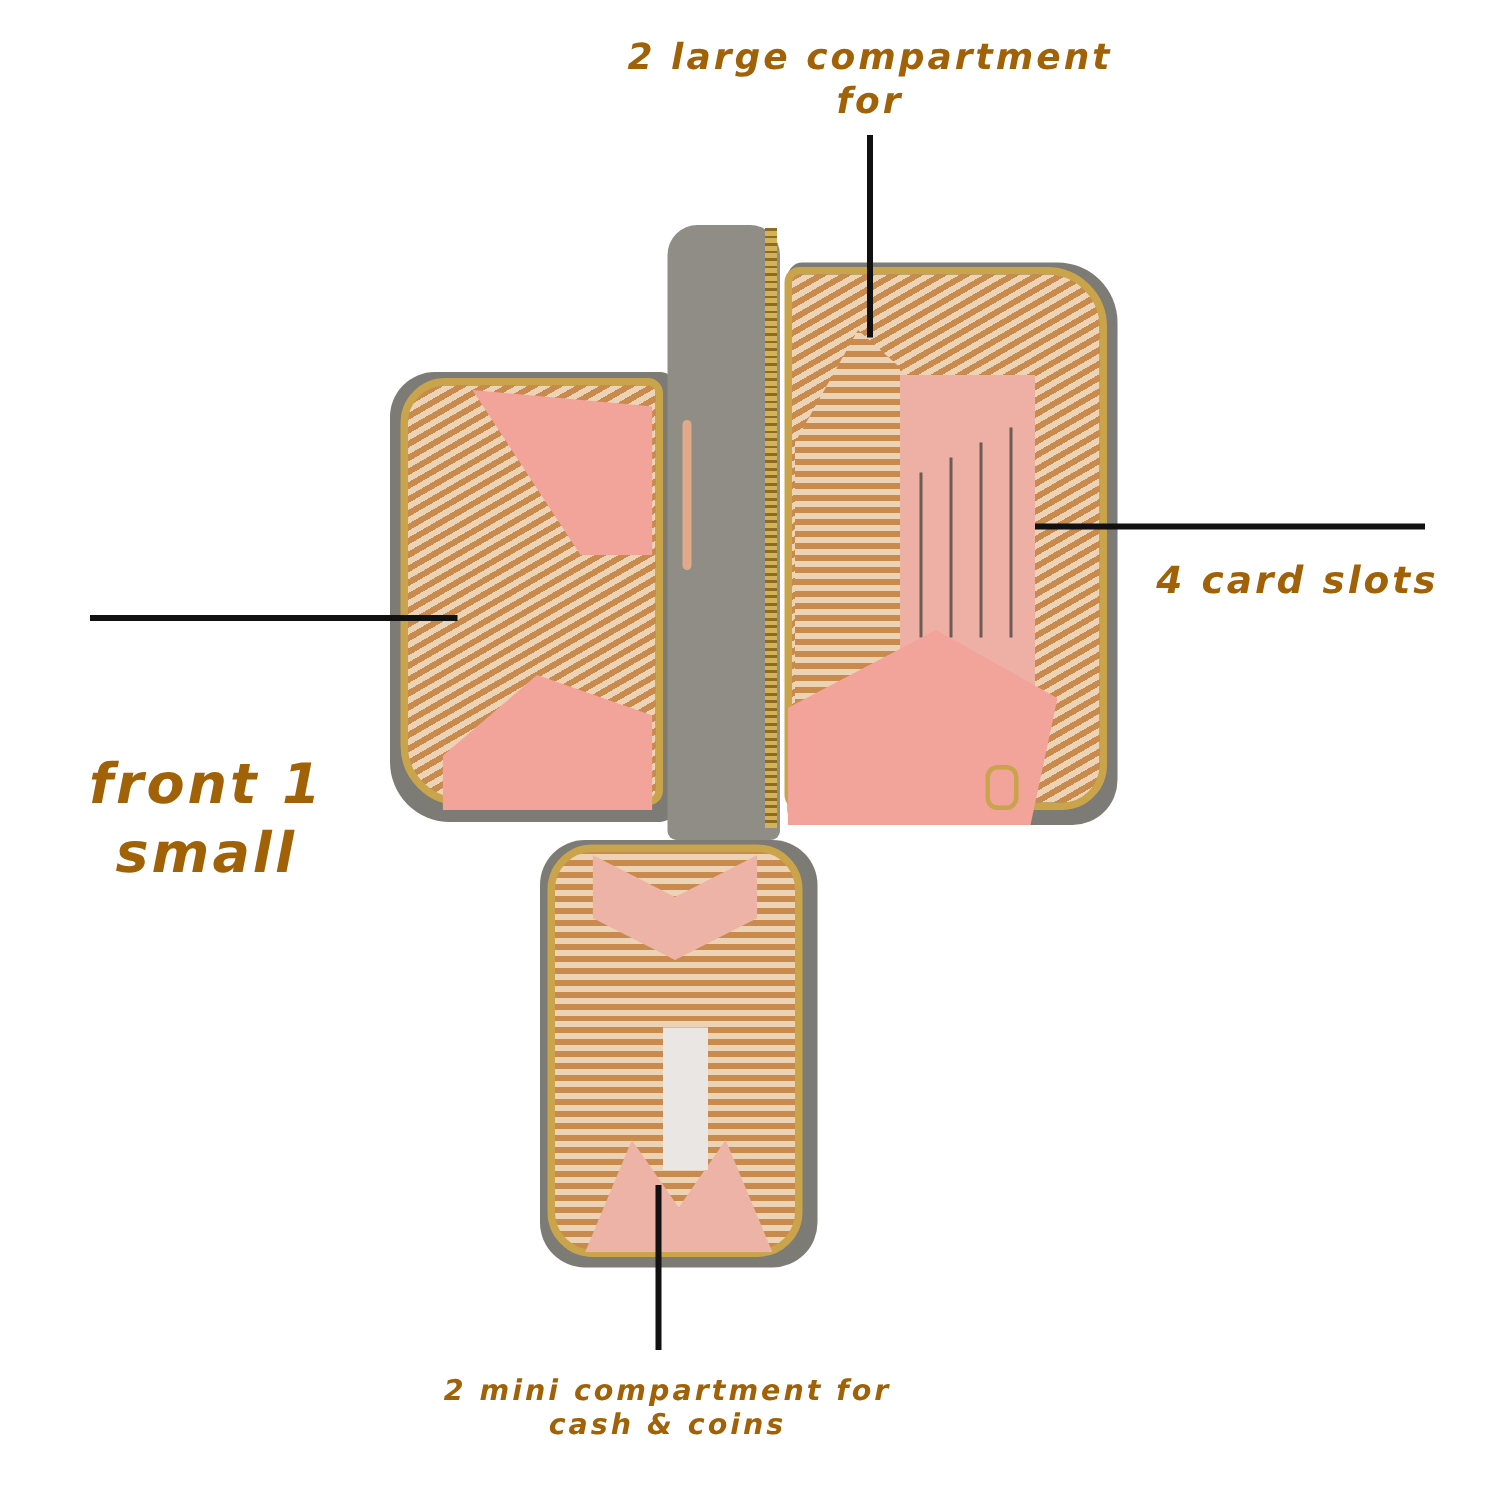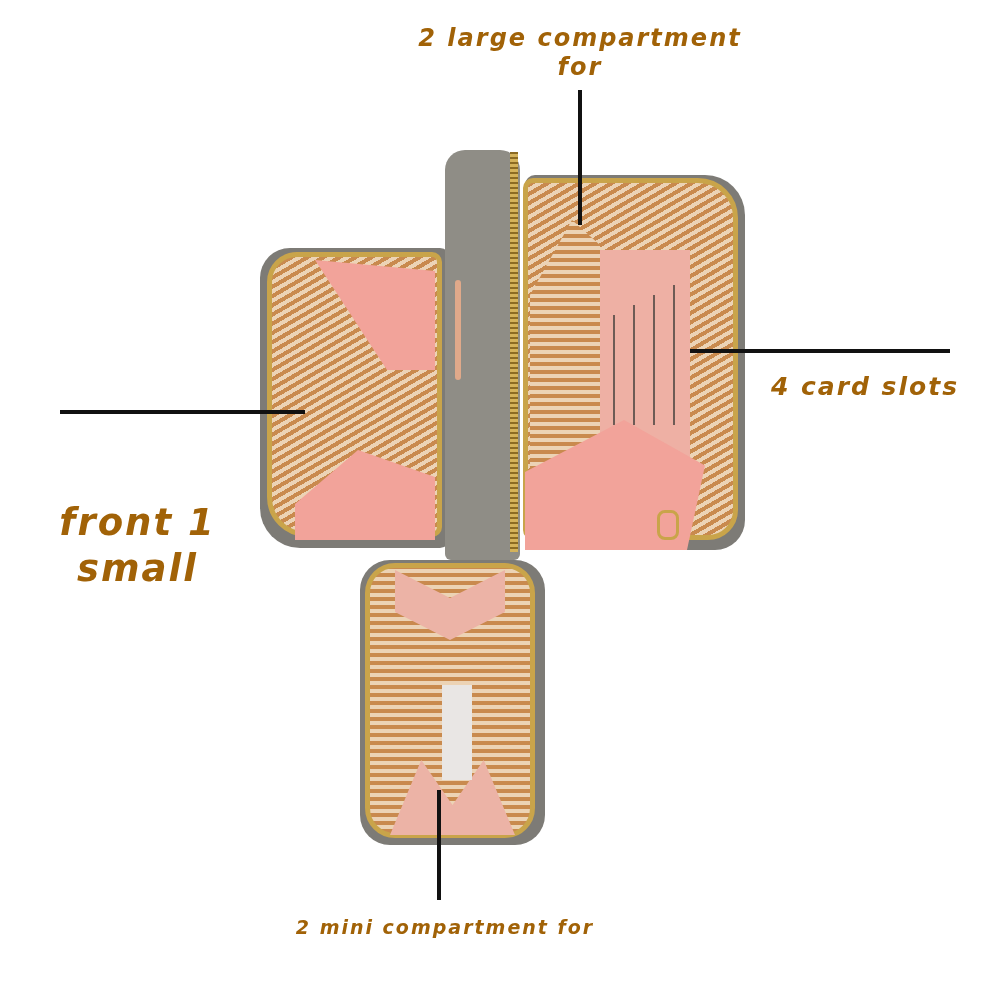--- a/index.html
+++ b/index.html
@@ -59,13 +59,14 @@
 <div class="label" style="left:20px;top:452px;width:235px;font-size:37px;line-height:1.25;margin-top:48px;">
   <div>front 1 small</div>
 </div>
 
 <div class="label" style="left:770px;top:372px;width:190px;font-size:25px;">
   <div>4 card slots</div>
 </div>
 
 <div class="label" style="left:280px;top:916px;width:330px;font-size:19px;">
   <div>2 mini compartment for</div>
+  <div>cash &amp; coins</div>
 </div>
 
 </body></html>

